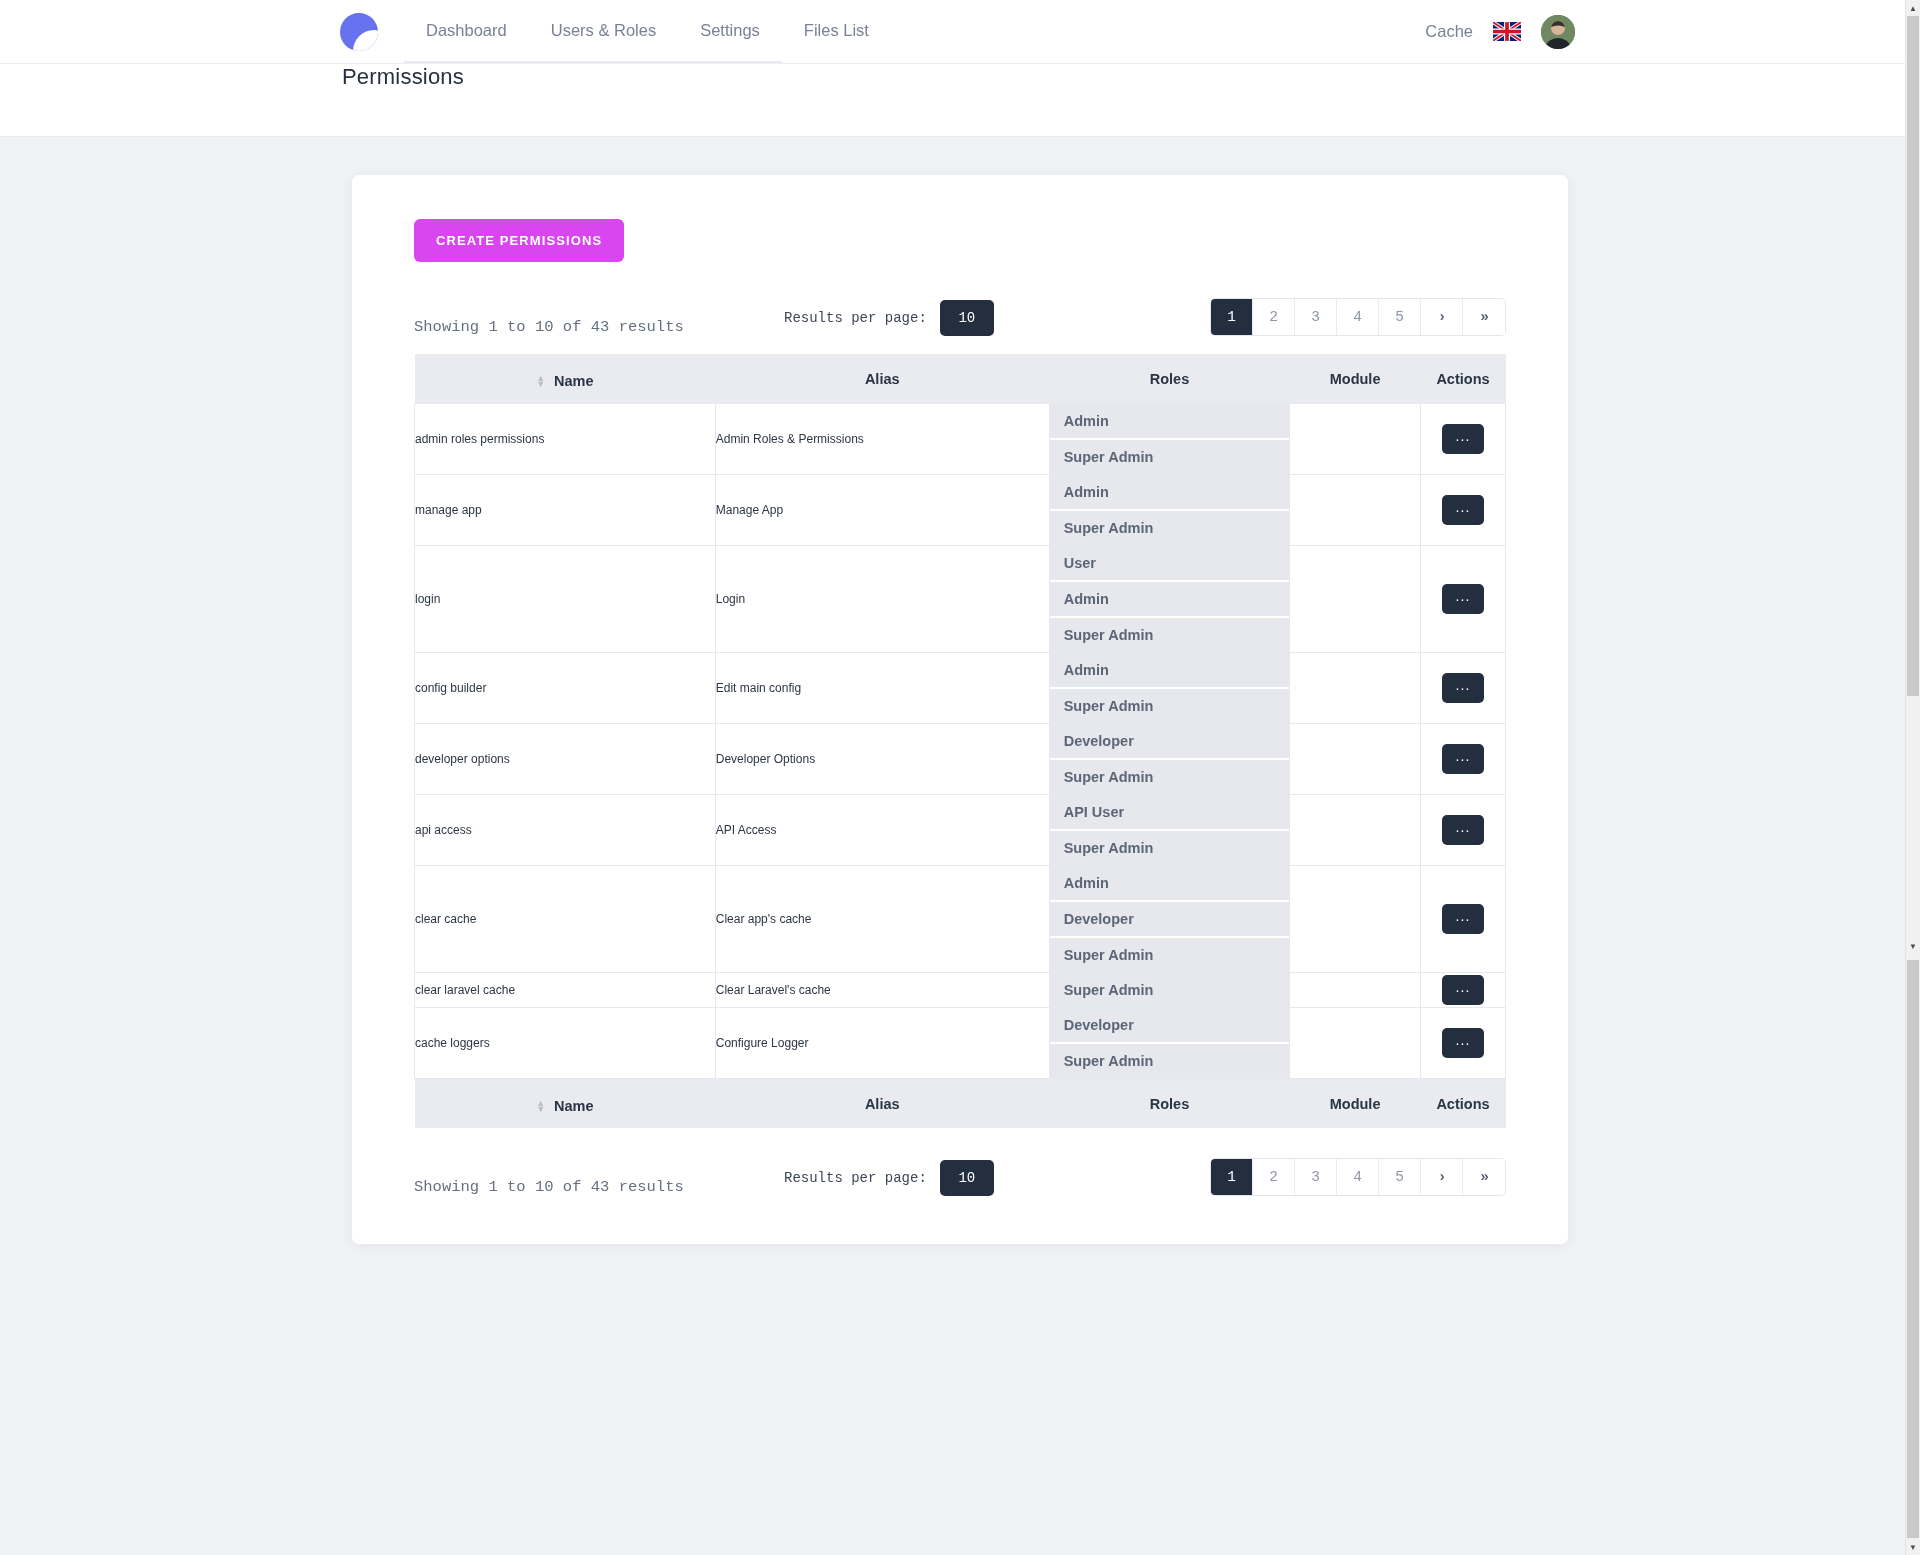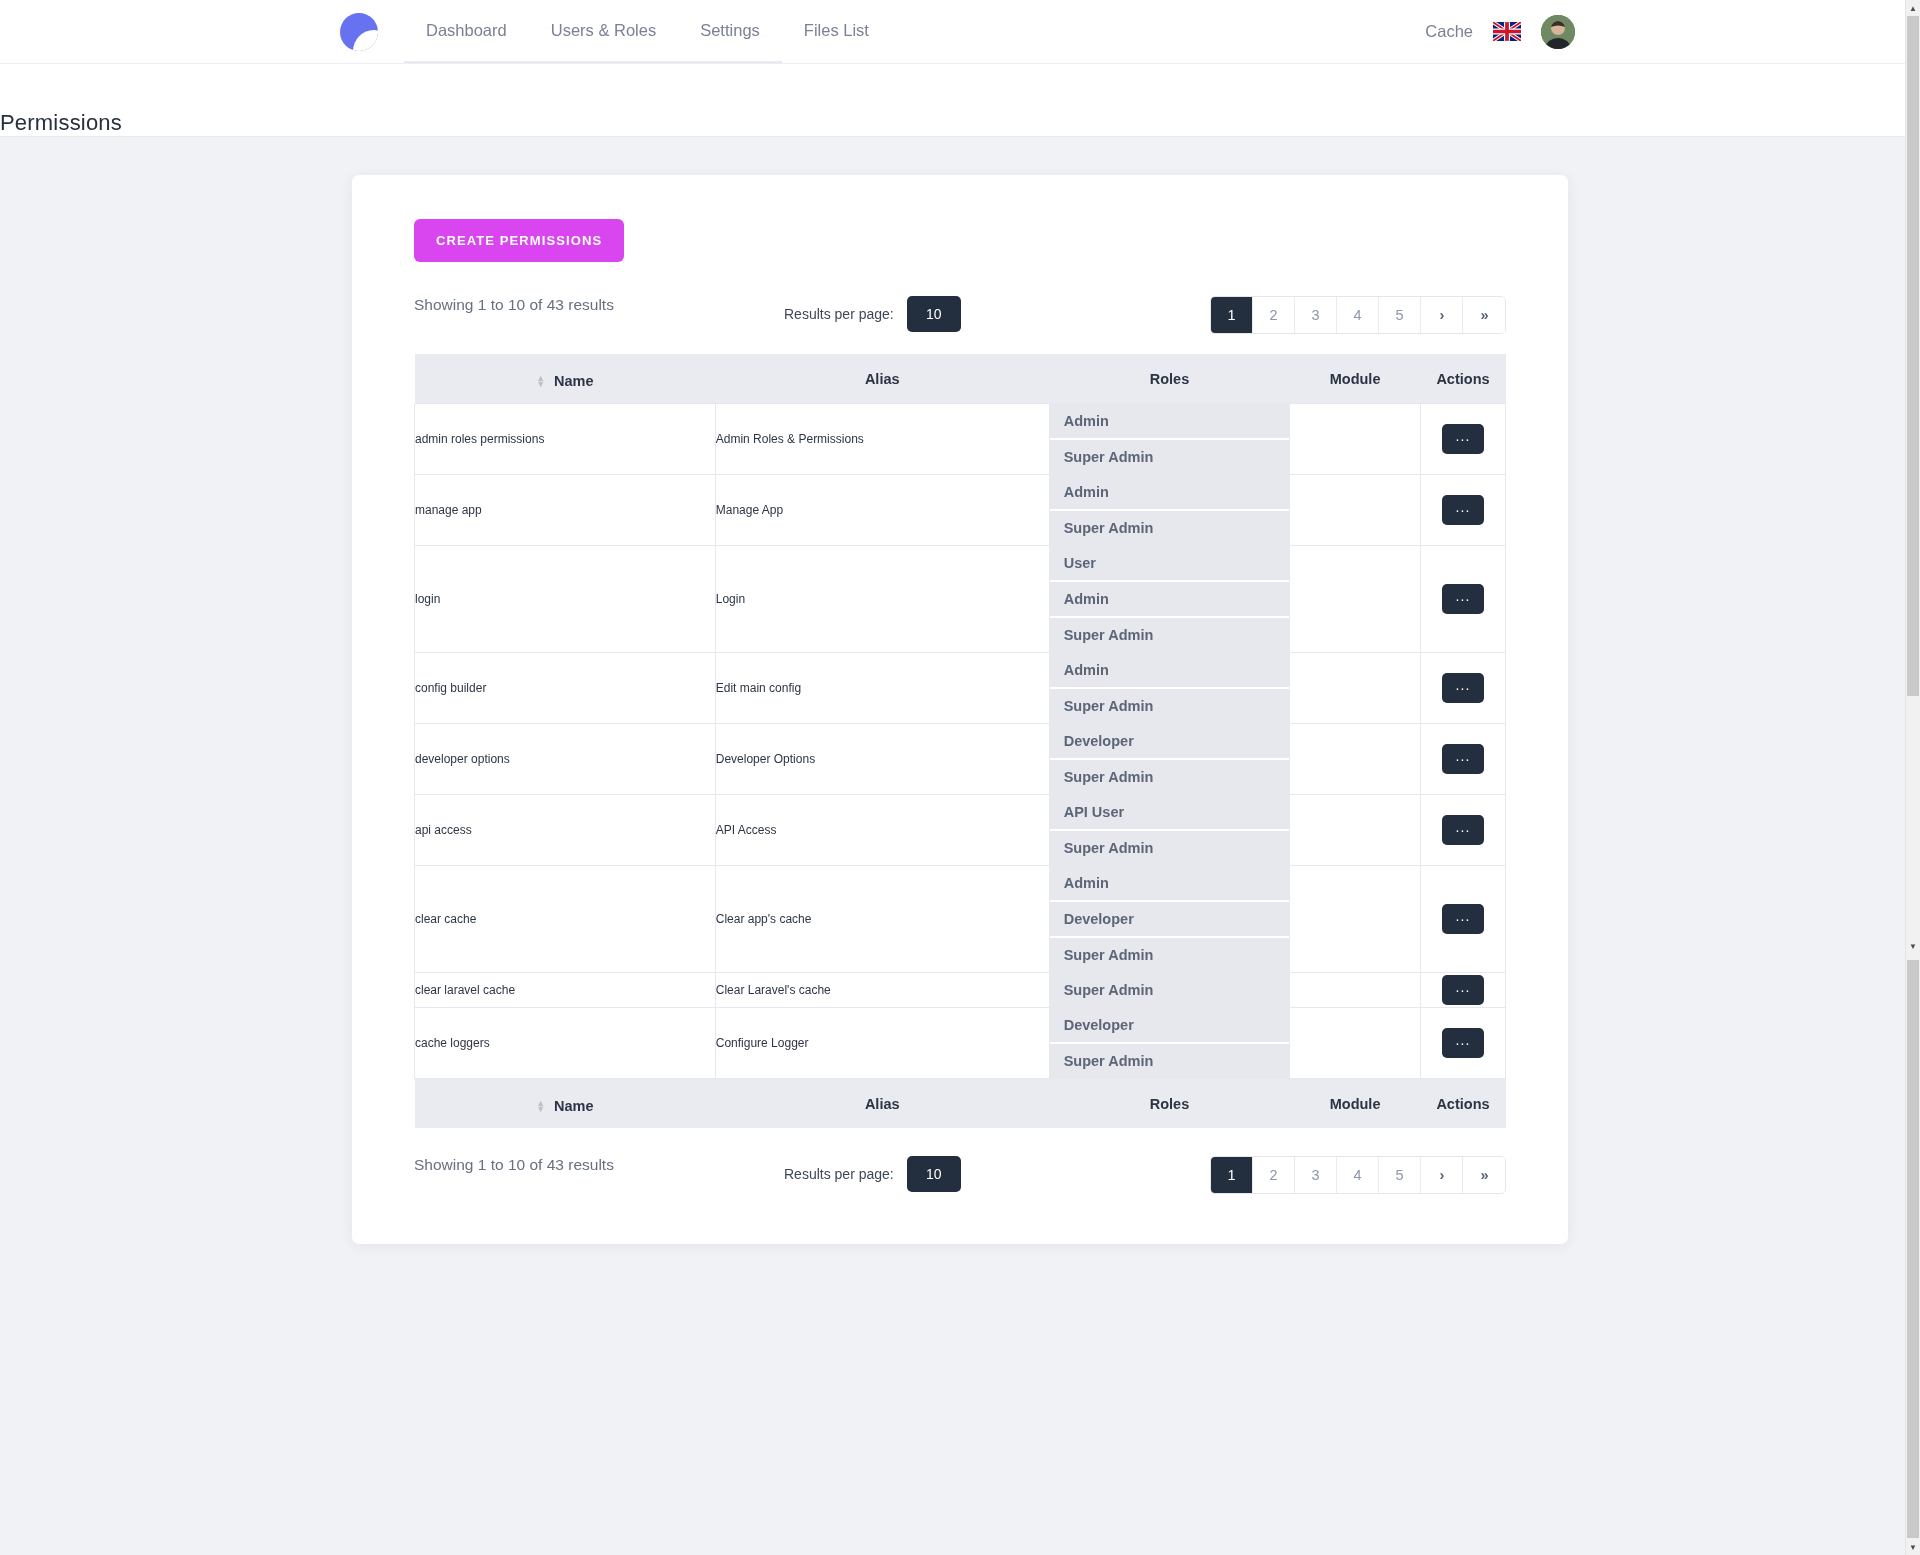--- a/index.html
+++ b/index.html
@@ -94,21 +94,22 @@
     position: relative;
   }
 
   
   .titlebar {
     height: 74px;
     background: #ffffff;
     border-top: 1px solid #eceef2;
     border-bottom: 1px solid #e7e9ee;
     display: flex;
-    align-items: flex-end;
+    align-items: flex-start;
+    padding-left: 342px;
   }
   .page-title {
     font-size: 22px;
     color: #26303f;
     letter-spacing: .2px;
   }
 
   
   .content { padding: 38px 0 0 0; }
   .card {
@@ -129,25 +130,26 @@
     letter-spacing: 1.1px;
     padding: 14px 22px;
     border: none;
     border-radius: 6px;
     cursor: pointer;
   }
 
   
   .toolbar {
     display: flex;
-    align-items: flex-start;
+    align-items: flex-end;
     margin-top: 34px;
     margin-bottom: 18px;
     position: relative;
     height: 40px;
+    font-family: Liberation Mono, monospace;
   }
   .showing {
     font-size: 15.5px;
     color: #66707f;
     width: 370px;
   }
   .perpage-wrap {
     display: flex;
     align-items: center;
     gap: 13px;

